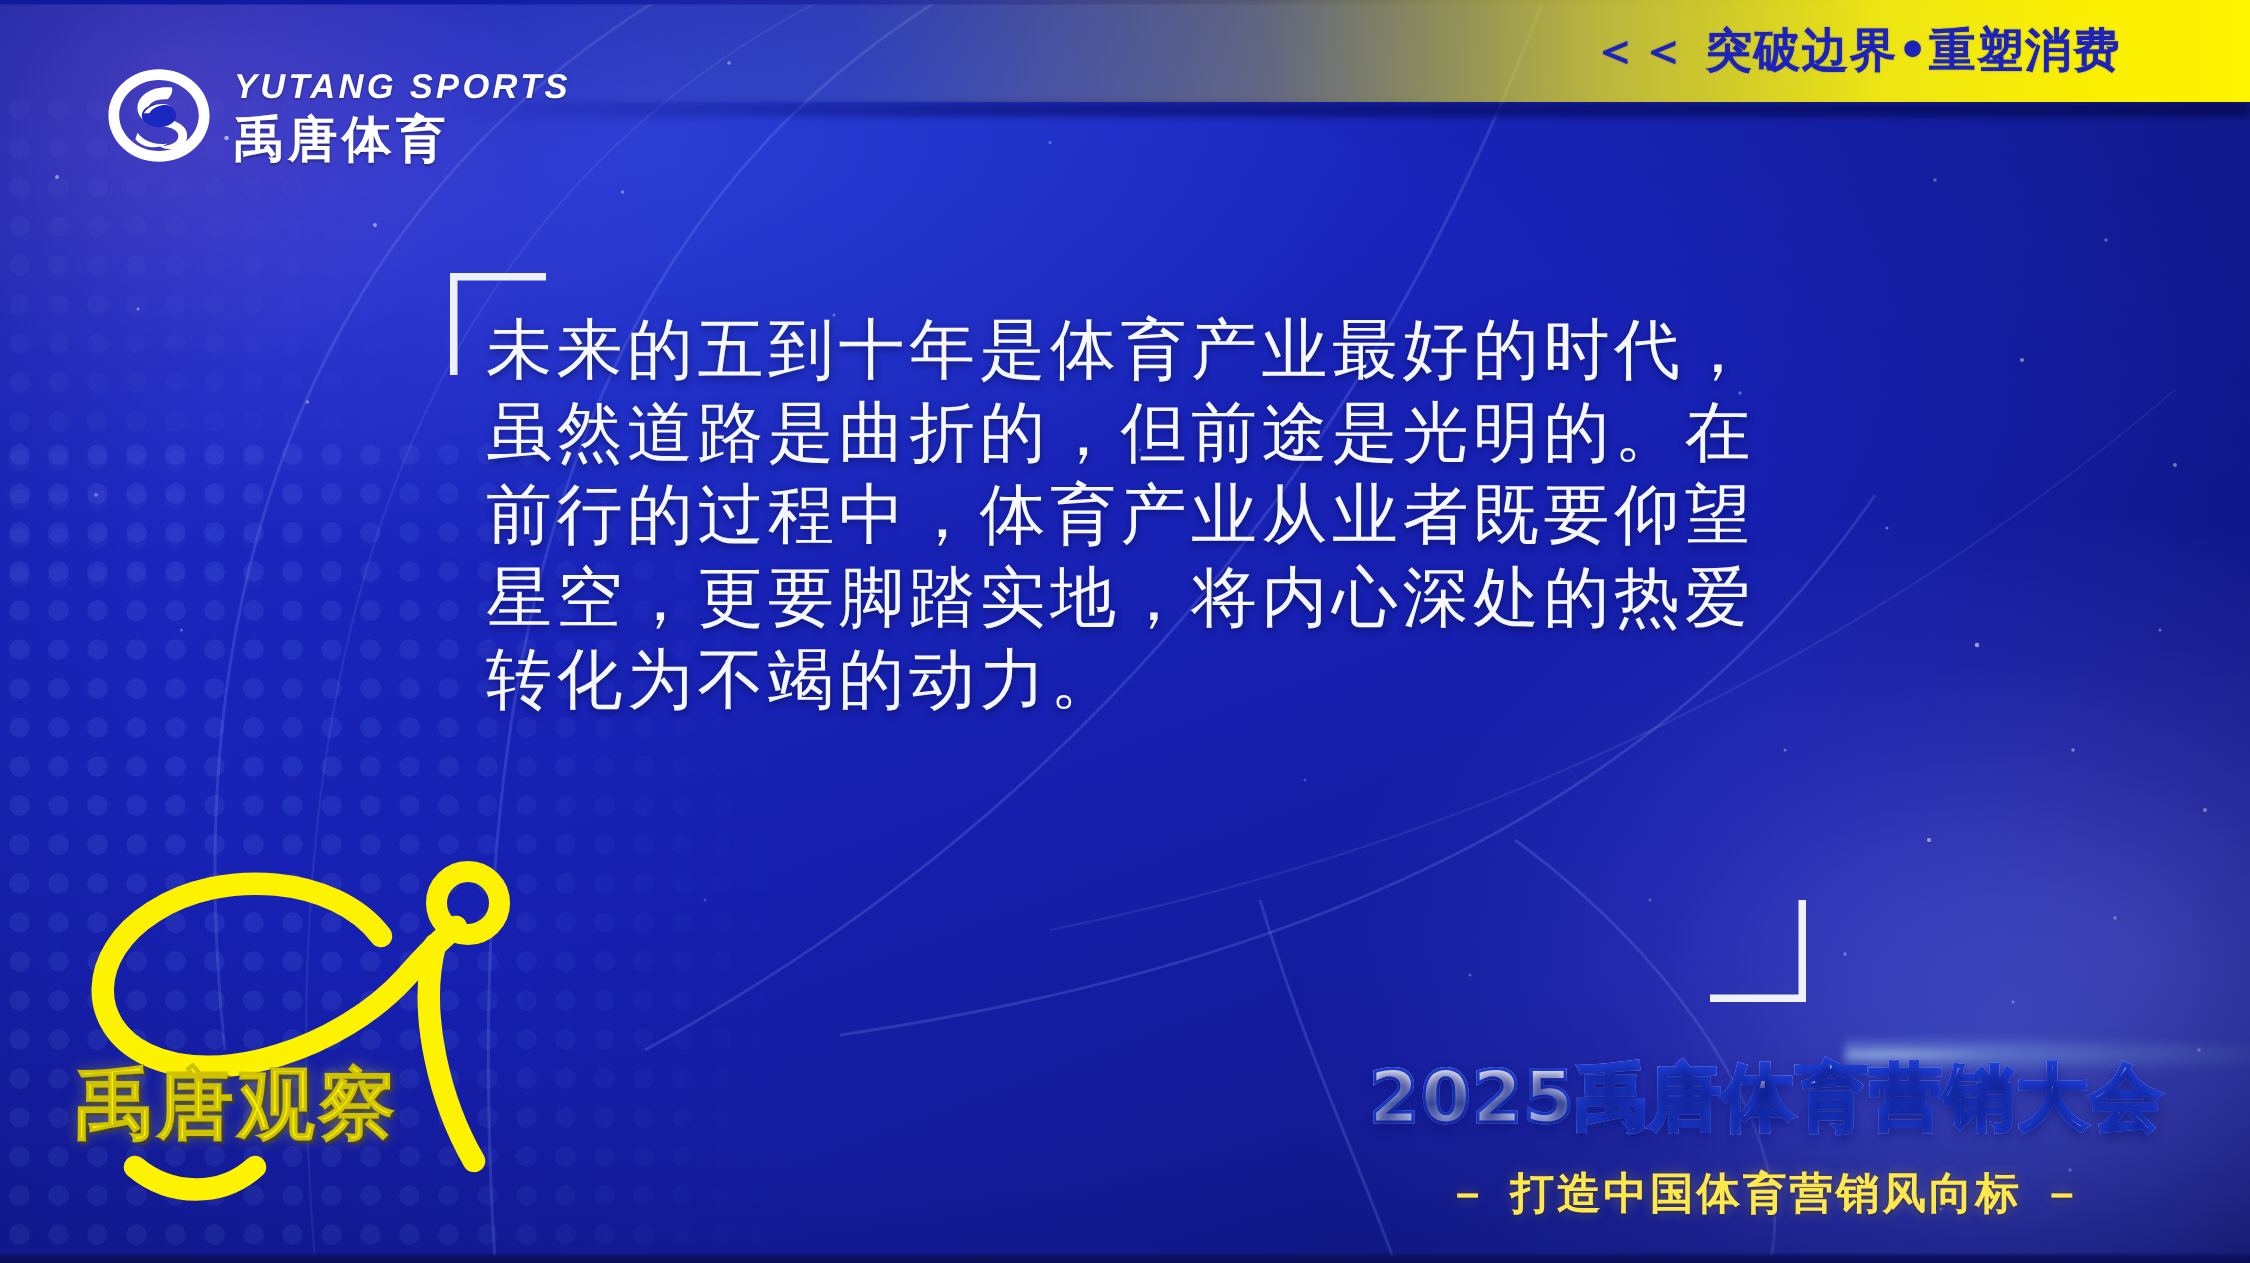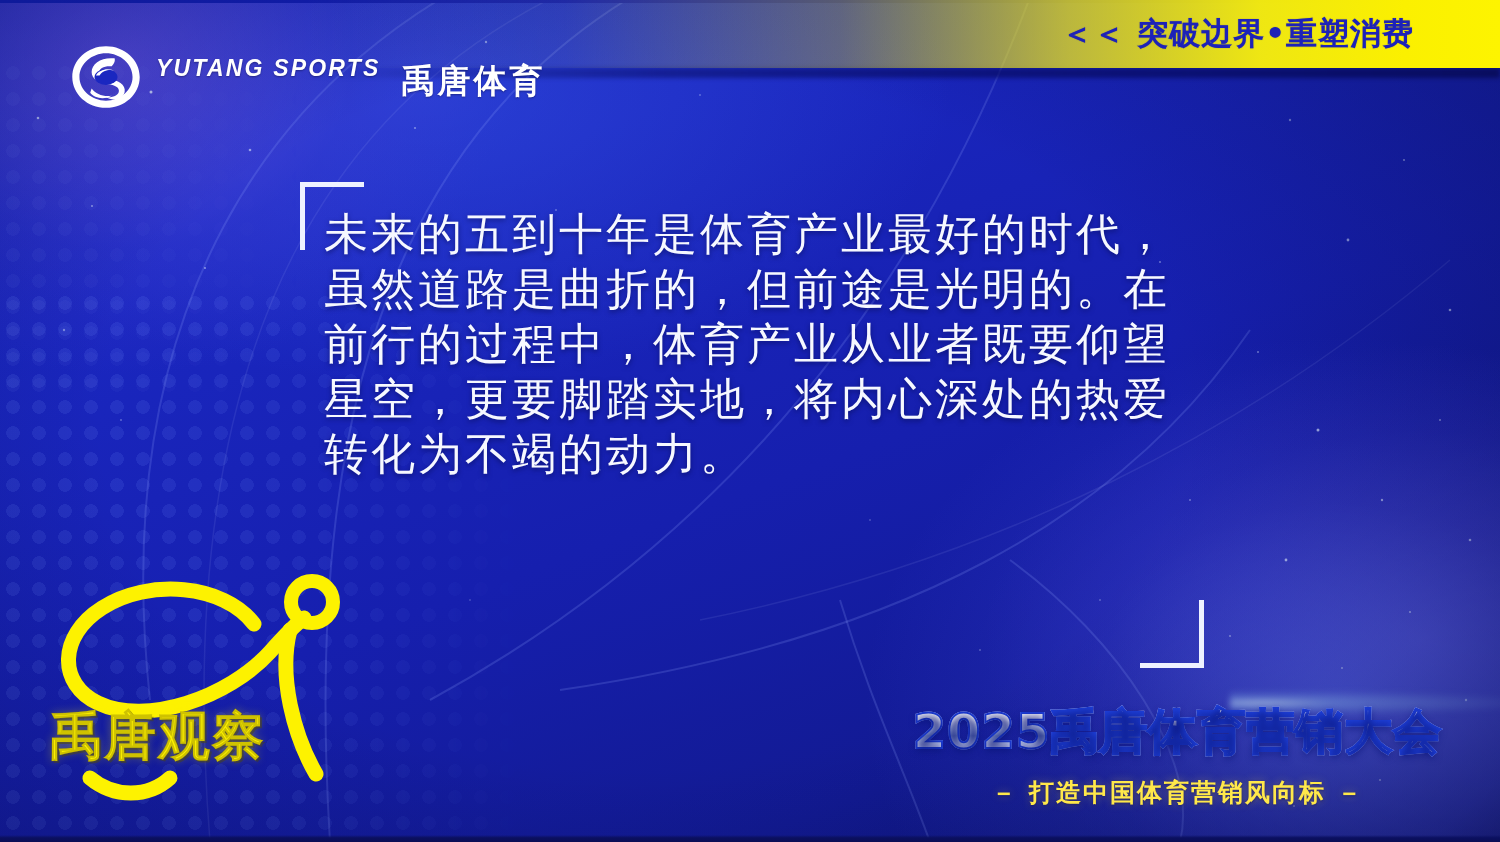--- a/index.html
+++ b/index.html
@@ -110,21 +110,21 @@
 
   
   .brand {
     position: absolute;
     left: 70px; top: 44px;
     display: flex;
     align-items: center;
     gap: 14px;
   }
   .brand-mark { width: 72px; height: 66px; flex: 0 0 auto; }
-  .brand-words { display: flex; flex-direction: row; line-height: 1; gap: 21px; }
+  .brand-words { display: flex; flex-direction: column; line-height: 1; }
   .brand-en {
     font-size: 23px;
     font-weight: 700;
     font-style: italic;
     letter-spacing: 2.2px;
     color: #ffffff;
     font-family: "Liberation Sans", sans-serif;
     text-shadow: 0 1px 2px rgba(0,0,20,.35);
   }
   .brand-cn {
@@ -195,21 +195,21 @@
     -webkit-background-clip: text;
     background-clip: text;
     color: transparent;
     -webkit-text-stroke: 2px #1e3fd8;
     paint-order: stroke fill;
     text-shadow: 0 3px 7px rgba(10,20,120,.75);
     white-space: nowrap;
   }
   .conf-sub {
     margin-top: 12px;
-    font-size: 25px;
+    font-size: 29px;
     font-weight: 700;
     letter-spacing: 2px;
     color: #ffe84a;
     font-family: "DejaVu Sans", "Liberation Sans", sans-serif;
     text-shadow: 0 1px 3px rgba(20,20,90,.7), 0 0 8px rgba(255,220,60,.35);
     white-space: nowrap;
   }
 </style>
 </head>
 <body>

